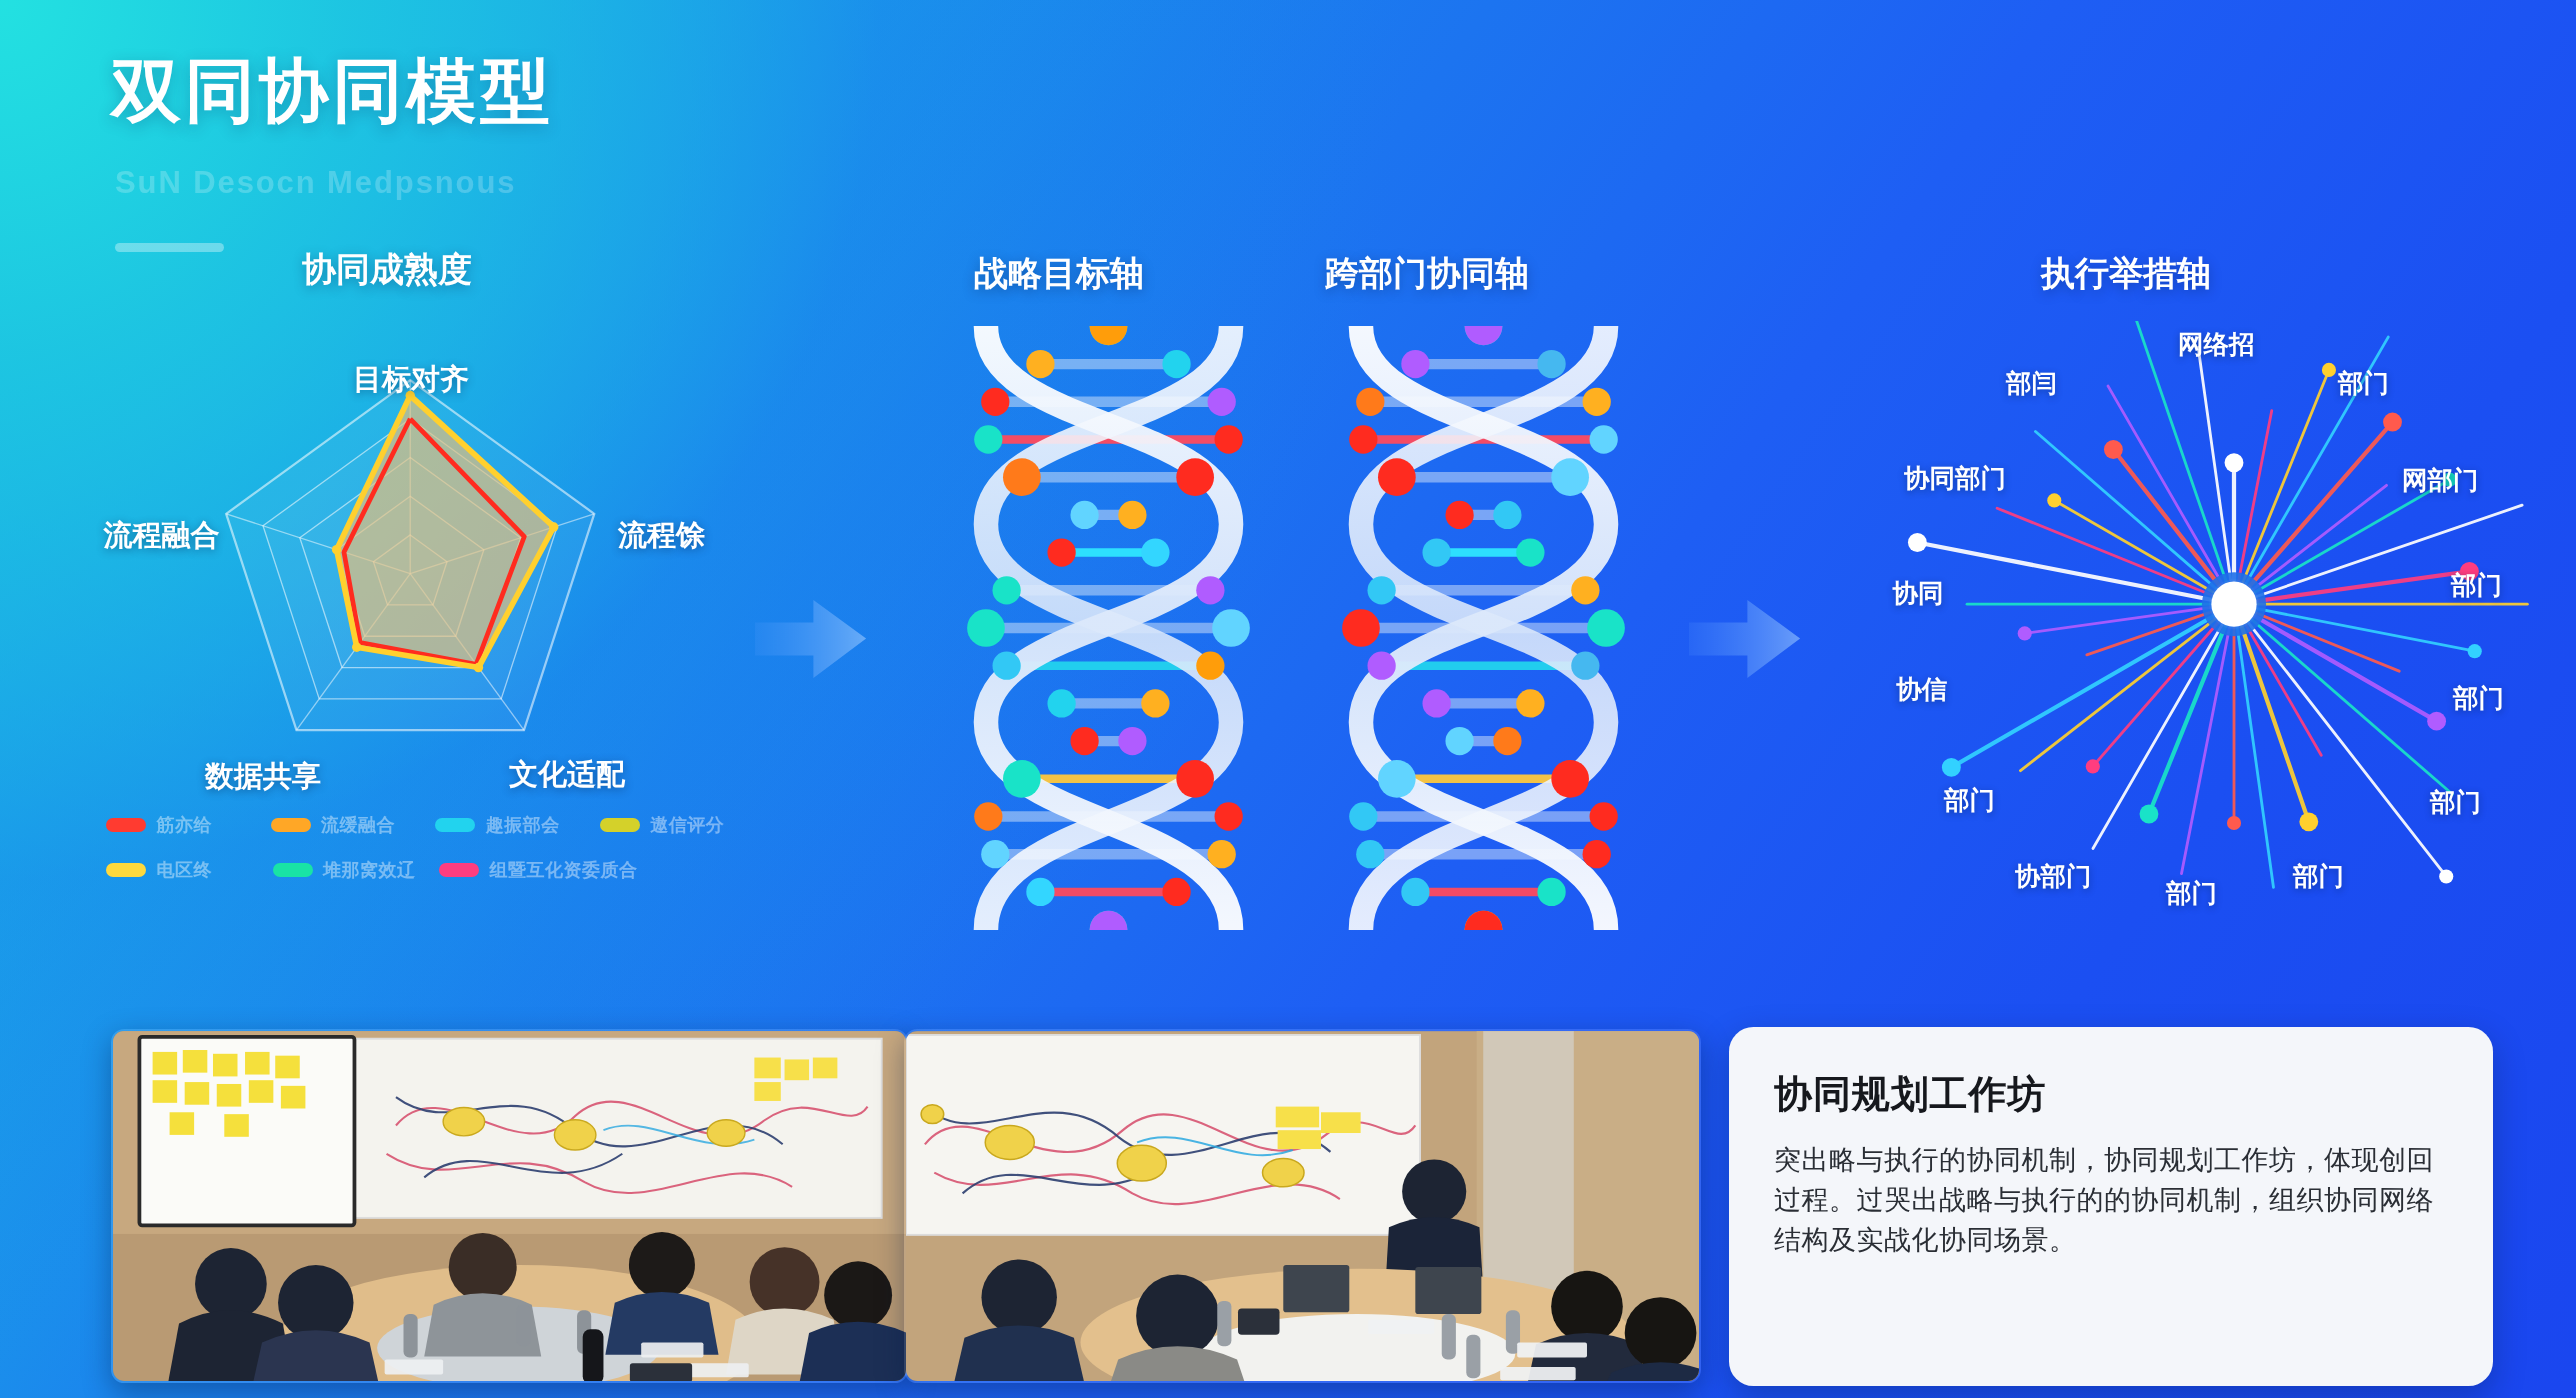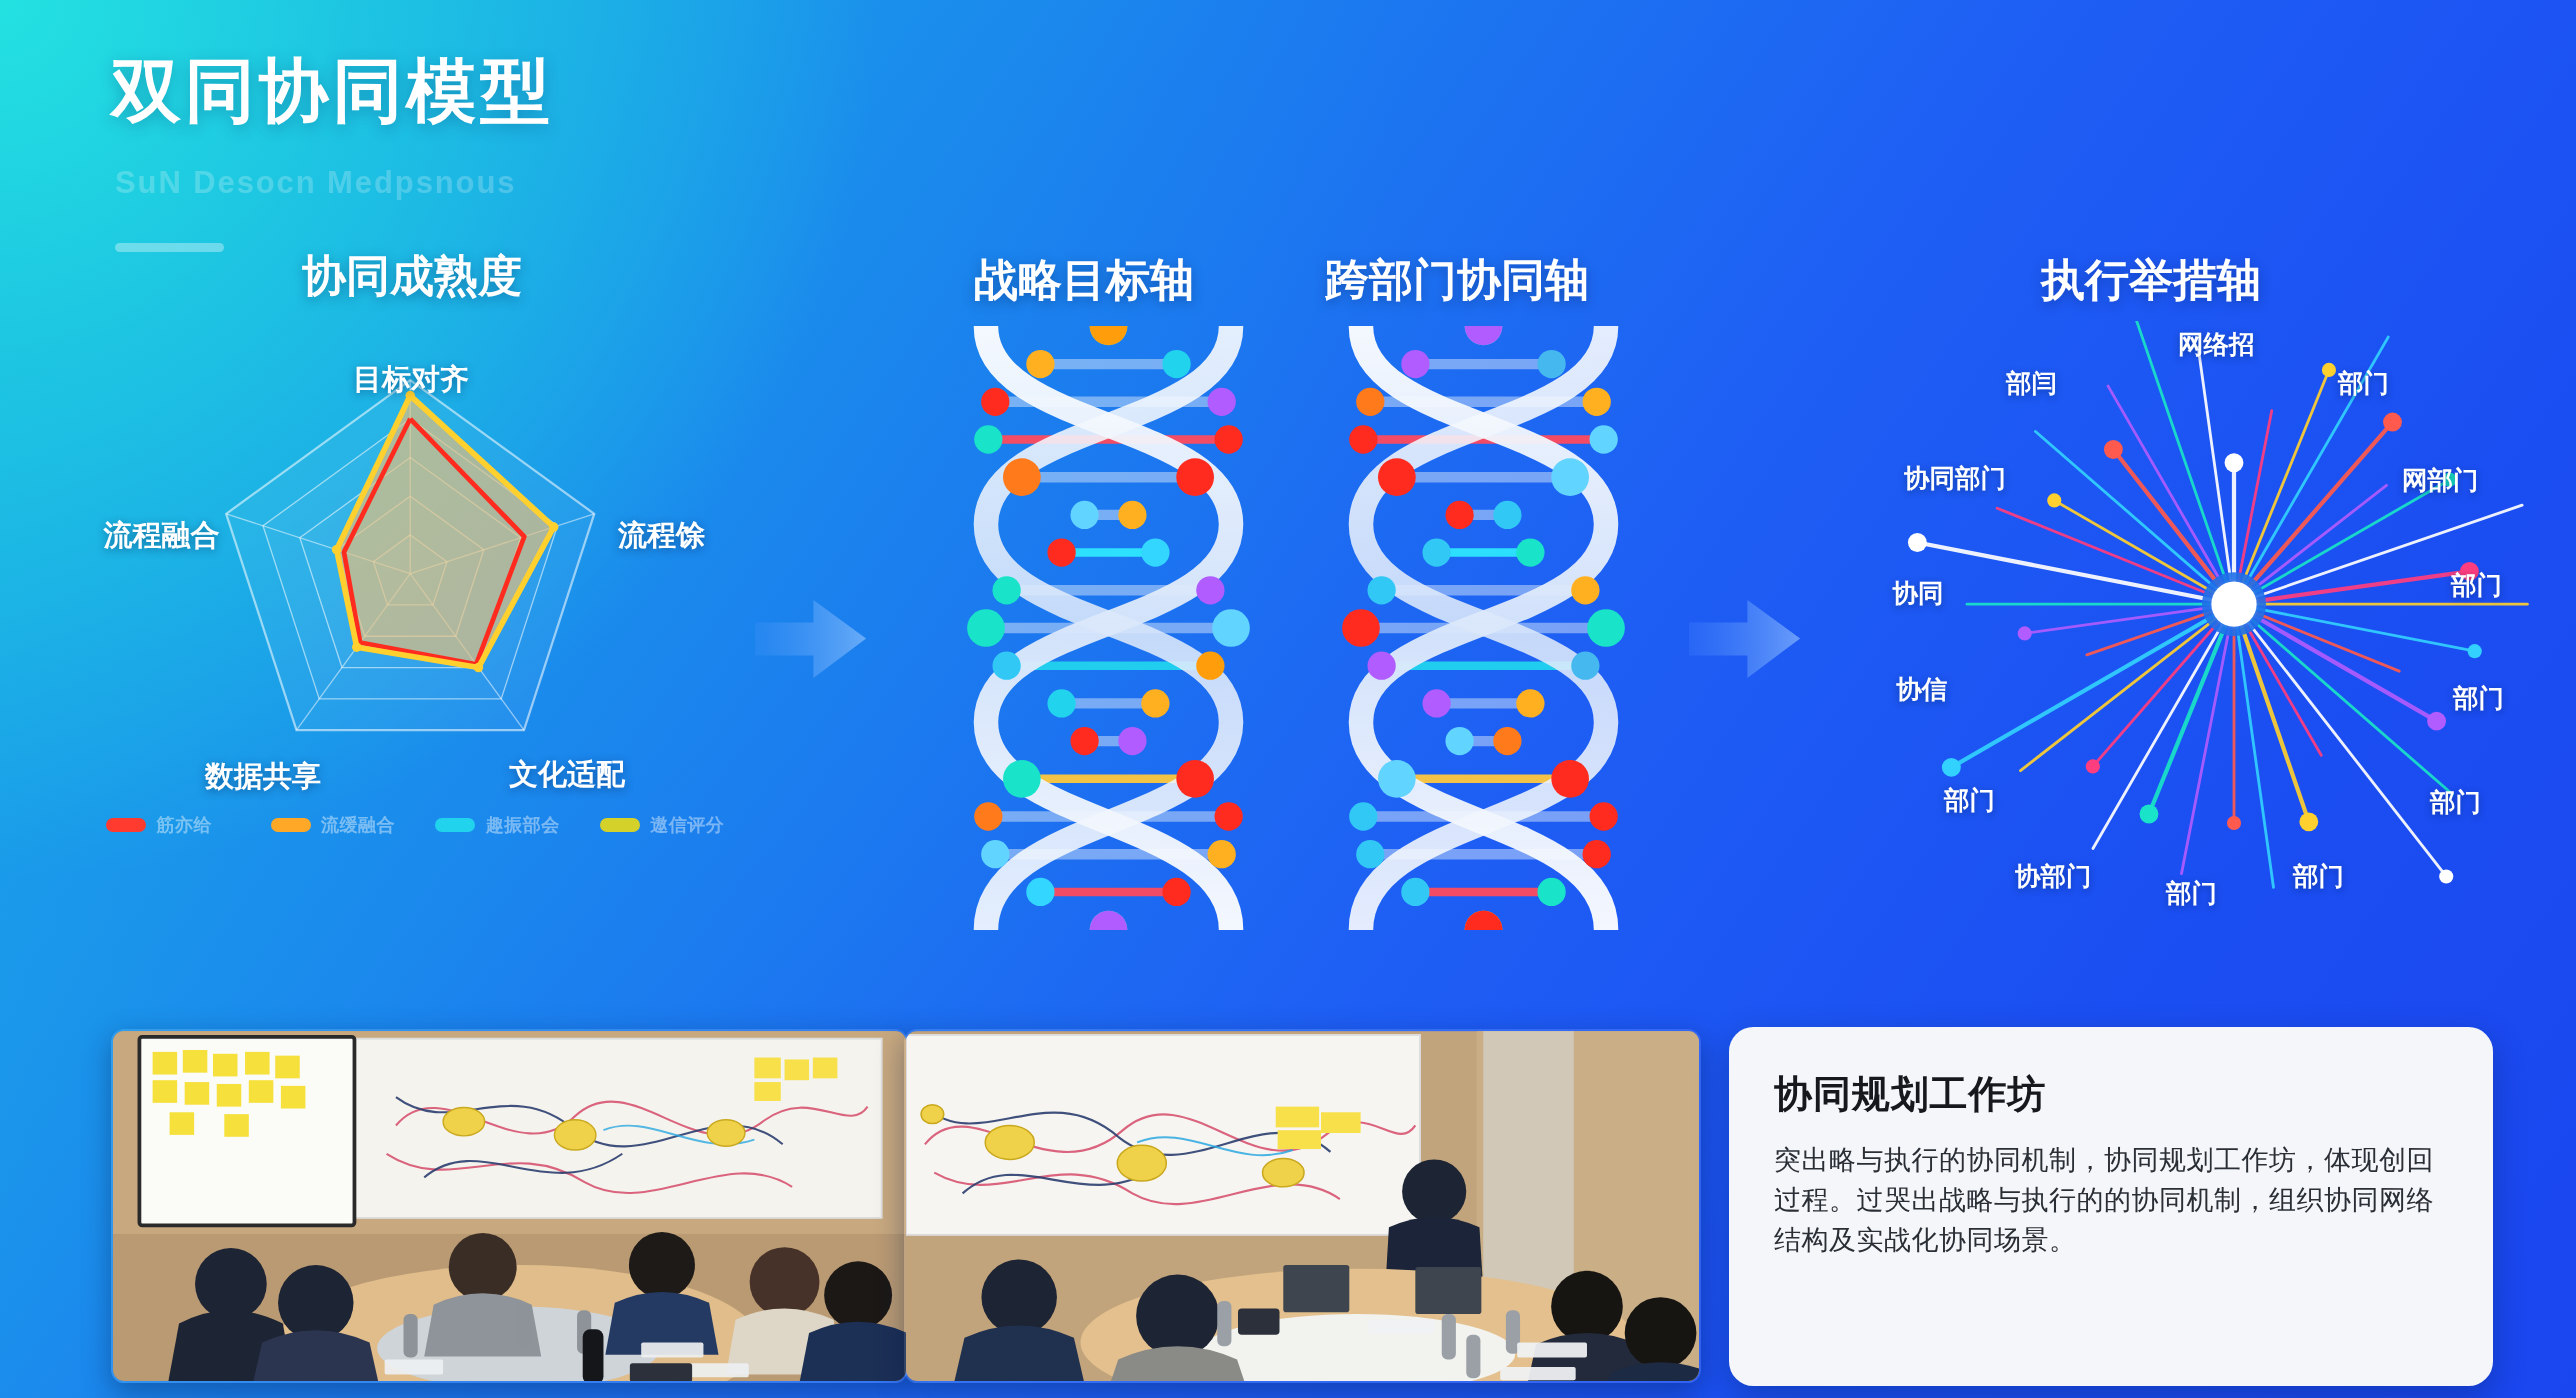--- a/index.html
+++ b/index.html
@@ -25,21 +25,21 @@
     color:rgba(255,255,255,.22);
   }
   .accent-bar {
     position:absolute; left:115px; top:243px;
     width:109px; height:8.5px; border-radius:4.7px;
     background:rgba(255,255,255,.35);
   }
 
   
   .sec-title {
-    position:absolute; font-size:44px; font-weight:bold; color:#fff;
+    position:absolute; font-size:34px; font-weight:bold; color:#fff;
     text-shadow:0 2.8px 11.3px rgba(0,30,80,.35); white-space:nowrap;
   }
   #t-radar  { left:302px;  top:247px; }
   #t-dna1   { left:974px; top:251px; }
   #t-dna2   { left:1325px; top:251px; }
   #t-burst  { left:2041px; top:251px; }
 
   
   .radar-wrap { position:absolute; left:94px; top:330px; width:623px; height:491px; }
   .radar-lab {
@@ -155,20 +155,34 @@
           <span class="sw" style="background: rgb(255, 167, 38);"></span>
           <span class="lg-txt">流缓融合</span>
         </div>
         <div class="legend-item">
           <span class="sw" style="background: rgb(34, 211, 238);"></span>
           <span class="lg-txt">趣振部会</span>
         </div>
         <div class="legend-item">
           <span class="sw" style="background: rgb(212, 209, 42);"></span>
           <span class="lg-txt">遨信评分</span>
+        </div>
+      </div>
+    <div class="legend-row" id="lg-row2">
+        <div class="legend-item">
+          <span class="sw" style="background: rgb(255, 217, 61);"></span>
+          <span class="lg-txt">电区终</span>
+        </div>
+        <div class="legend-item">
+          <span class="sw" style="background: rgb(25, 227, 165);"></span>
+          <span class="lg-txt">堆那窝效辽</span>
+        </div>
+        <div class="legend-item">
+          <span class="sw" style="background: rgb(255, 61, 127);"></span>
+          <span class="lg-txt">组暨互化资委质合</span>
         </div>
       </div>
   </div>
 
   <svg class="arrow" id="ar1" viewBox="0 0 120 95">
     <defs>
         <linearGradient id="agr1" x1="0" y1="0" x2="1" y2="0">
       <stop offset="0%" stop-color="#5fa0ff" stop-opacity=".25"></stop>
       <stop offset="100%" stop-color="#9ecbff" stop-opacity=".95"></stop>
     </linearGradient>

